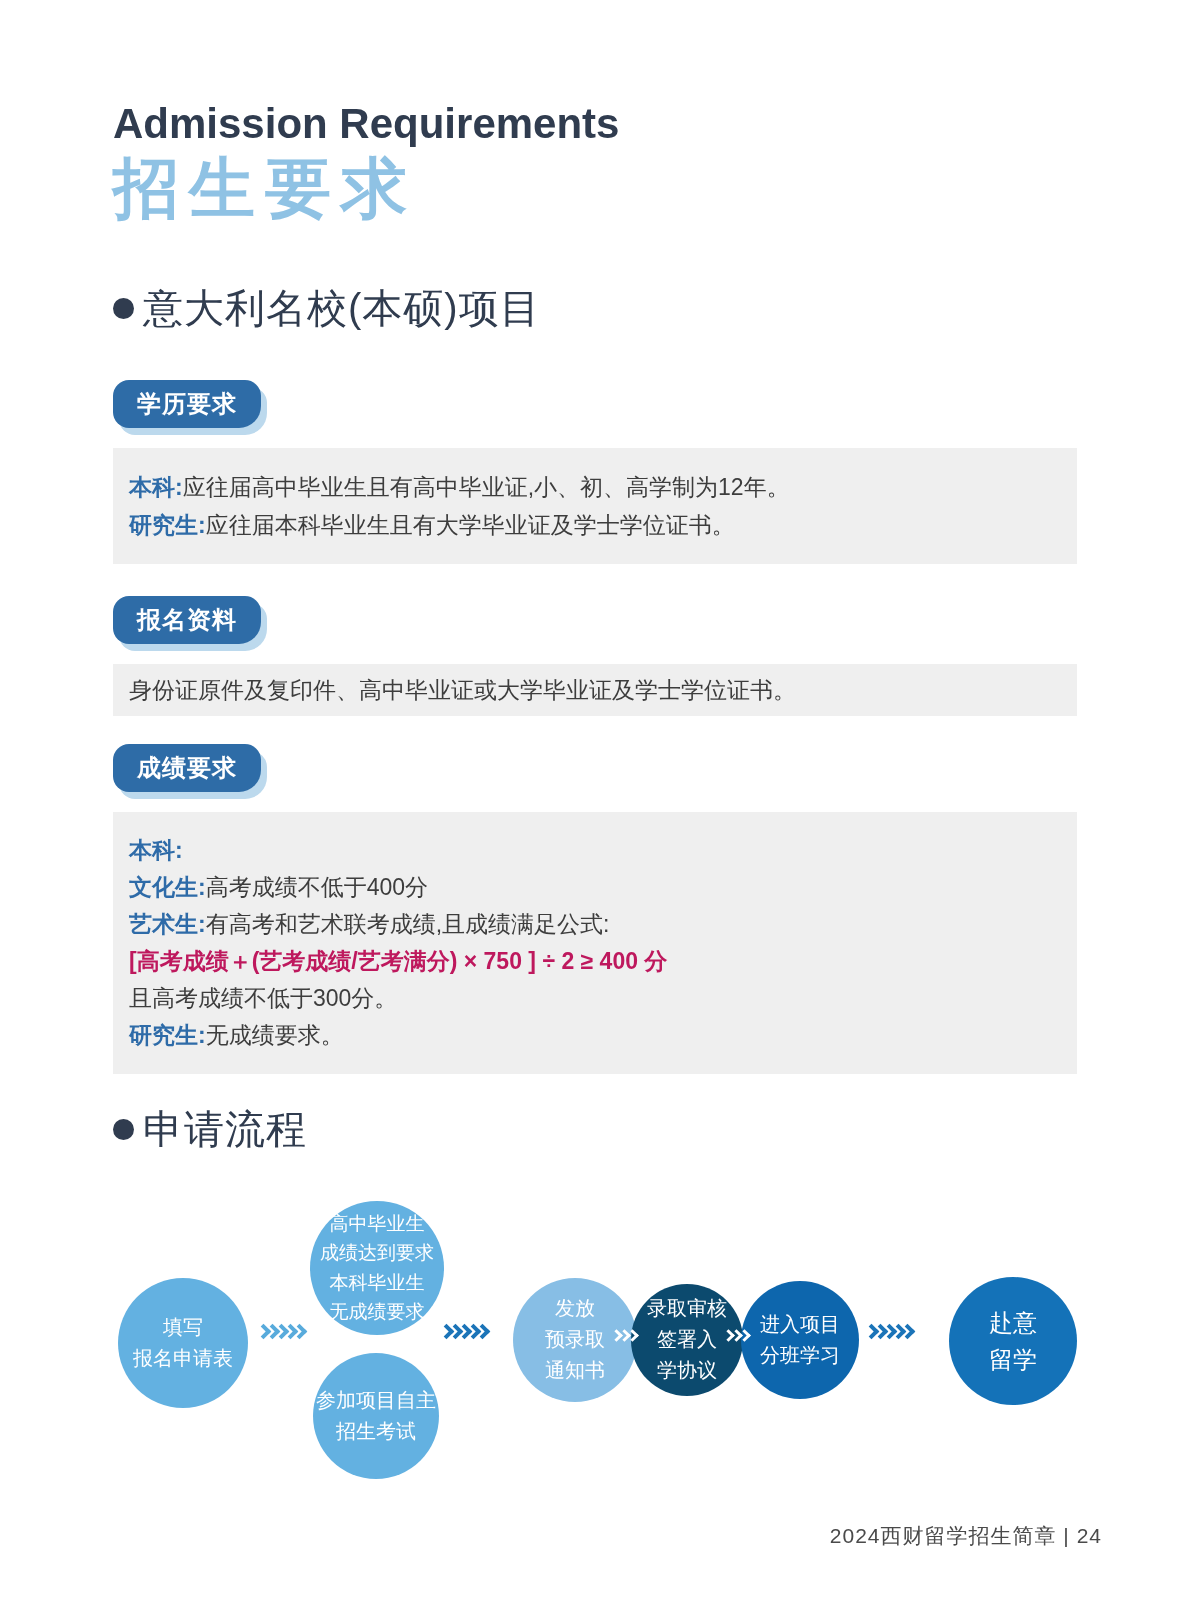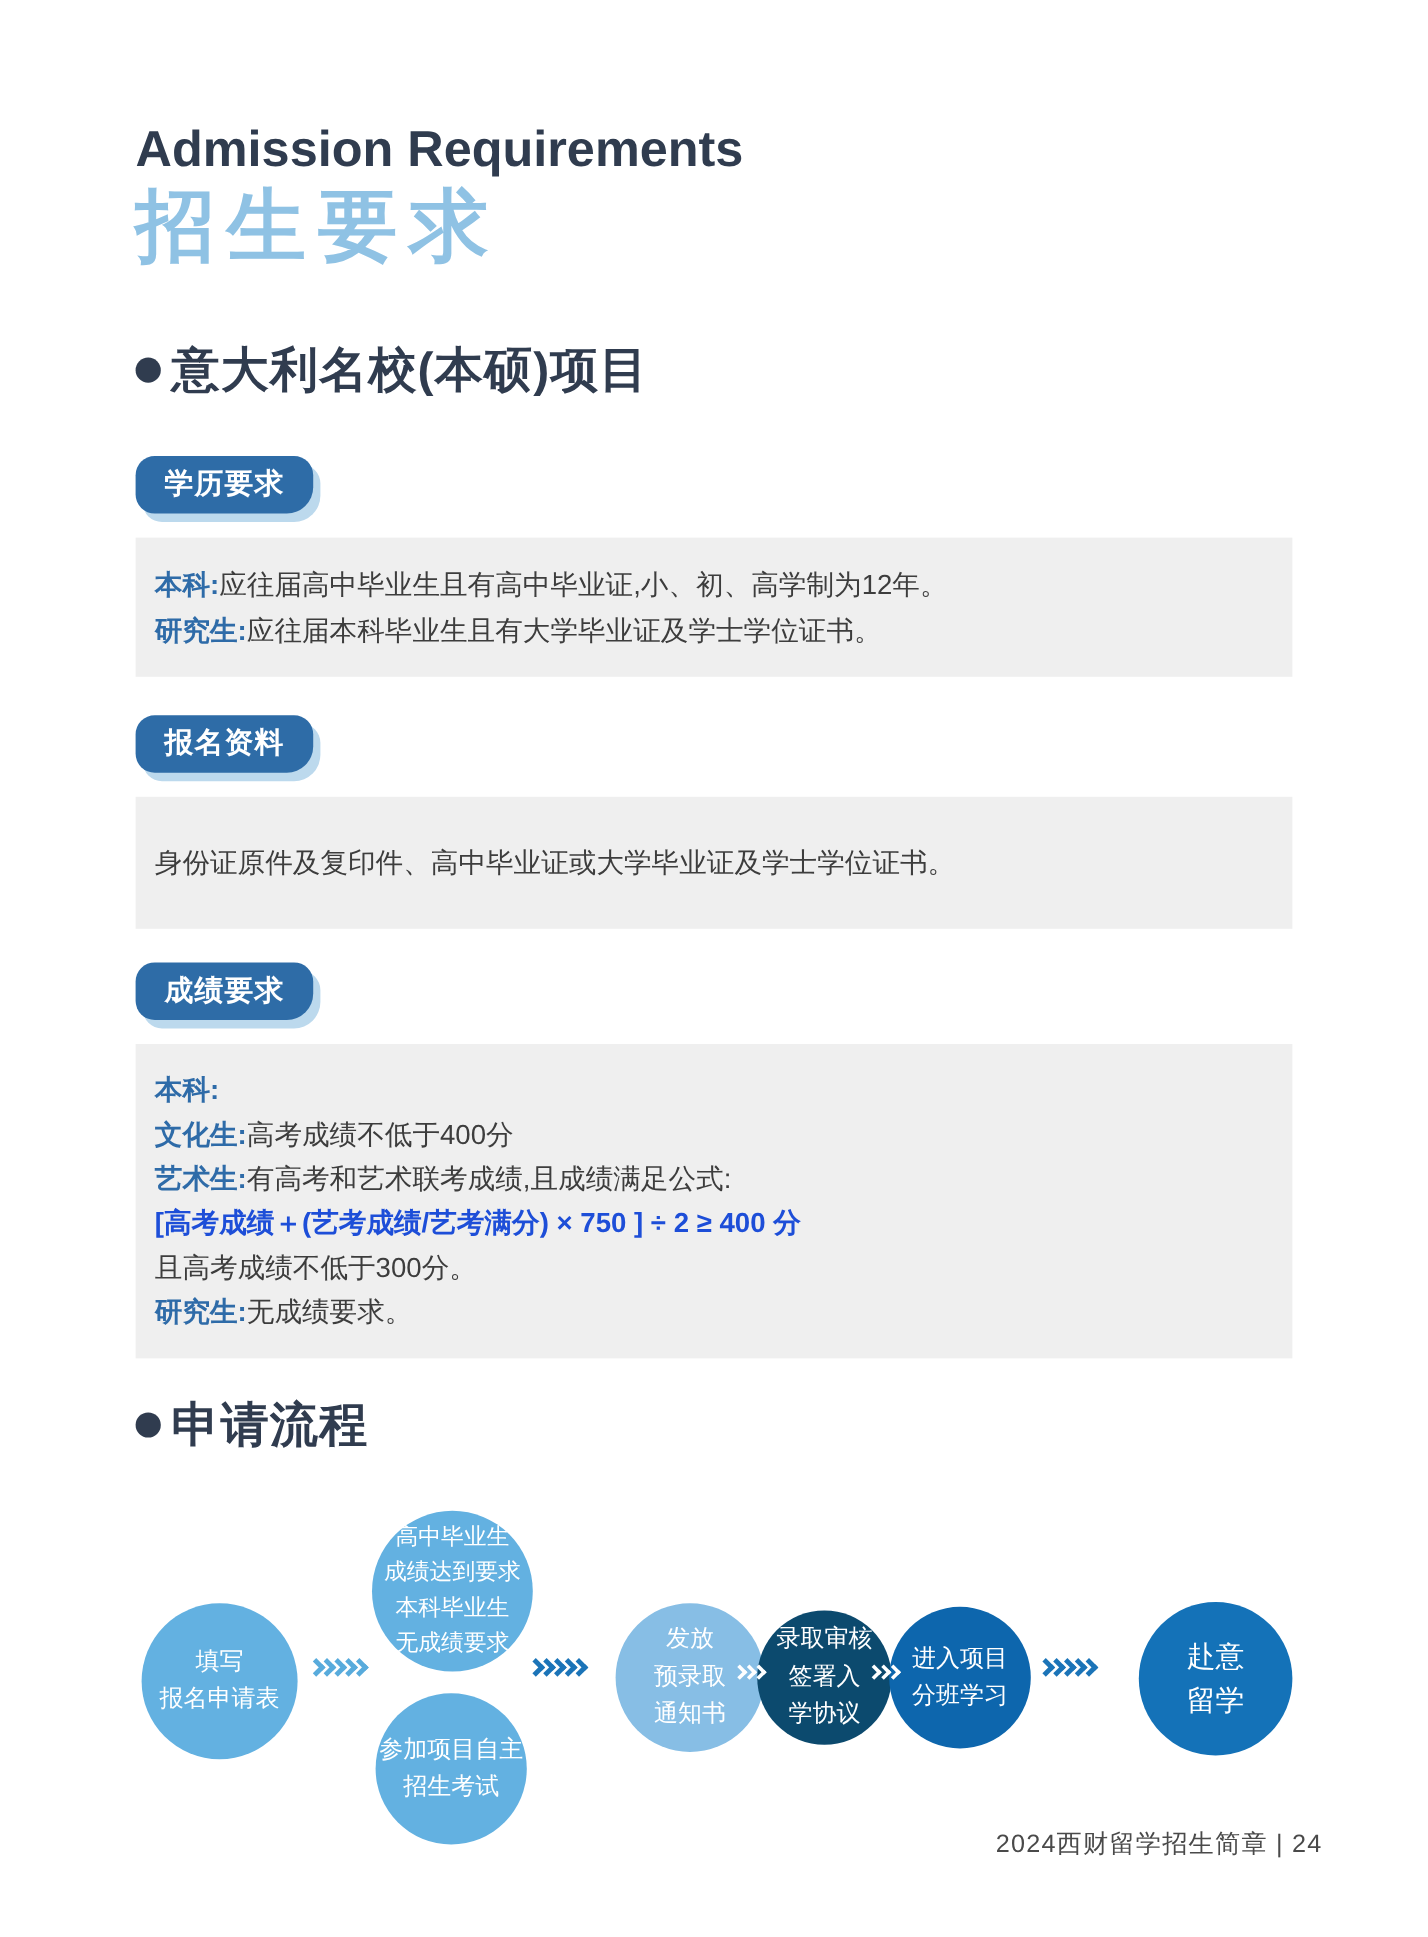--- a/index.html
+++ b/index.html
@@ -6,41 +6,41 @@
   .page{position:relative;width:1190px;height:1614px;background:#ffffff;overflow:hidden;
         font-family:"Liberation Sans","DejaVu Sans",sans-serif;}
   .content{padding:0 113px;}
 
   
   .title-block{padding-top:100px;}
   .title-en{font-size:42px;font-weight:700;color:#303C4F;line-height:1.15;letter-spacing:0px;}
   .title-zh{font-size:66px;font-weight:700;color:#8FC2E4;line-height:1.1;letter-spacing:10px;margin-top:4px;}
 
   
-  .section-heading{display:flex;align-items:center;font-size:40px;font-weight:700;color:#303C4F;letter-spacing:1px;}
+  .section-heading{display:flex;align-items:center;font-size:40px;font-weight:400;color:#303C4F;letter-spacing:1px;}
   .section-heading .bullet{width:21px;height:21px;border-radius:50%;background:#303C4F;margin-right:9px;flex:0 0 auto;}
   .heading-1{margin-top:56px;}
   .heading-2{margin-top:28px;}
 
   
   .tab{display:inline-block;background:#2E6CA7;color:#ffffff;font-weight:700;font-size:24px;
        line-height:48px;padding:0 24px;border-radius:16px 16px 22px 16px;
        box-shadow:6px 7px 0 #BCD9ED;letter-spacing:1px;}
   .tab-1{margin-top:44px;}
   .tab-2{margin-top:32px;}
   .tab-3{margin-top:28px;}
 
   
   .gray-box{background:#EFEFEF;margin-top:20px;font-size:23px;color:#3D3D3D;padding:20px 16px;}
   .gray-box .line{line-height:38px;}
-  .box-materials{padding:41px 16px;}
+  .box-materials{padding:12px 16px;}
   .box-materials .line{line-height:28px;}
   .box-scores .line{line-height:37px;}
   .lbl{color:#2E6BA8;font-weight:700;}
-  .formula{color:#1d4ed8;font-weight:700;}
+  .formula{color:#be185d;font-weight:700;}
 
   
   .flow{position:relative;height:340px;margin-top:6px;}
   .circle{position:absolute;border-radius:50%;color:#ffffff;display:flex;flex-direction:column;
           align-items:center;justify-content:center;text-align:center;}
   .circle .ln{line-height:1.55;}
   .c1{left:118px;top:115px;width:130px;height:130px;background:#63B1E1;font-size:20px;}
   .c2{left:310px;top:38px;width:134px;height:134px;background:#63B1E1;font-size:19px;}
   .c3{left:313px;top:190px;width:126px;height:126px;background:#63B1E1;font-size:20px;}
   .c4{left:513px;top:115px;width:124px;height:124px;background:#87BEE5;font-size:20px;z-index:1;}

